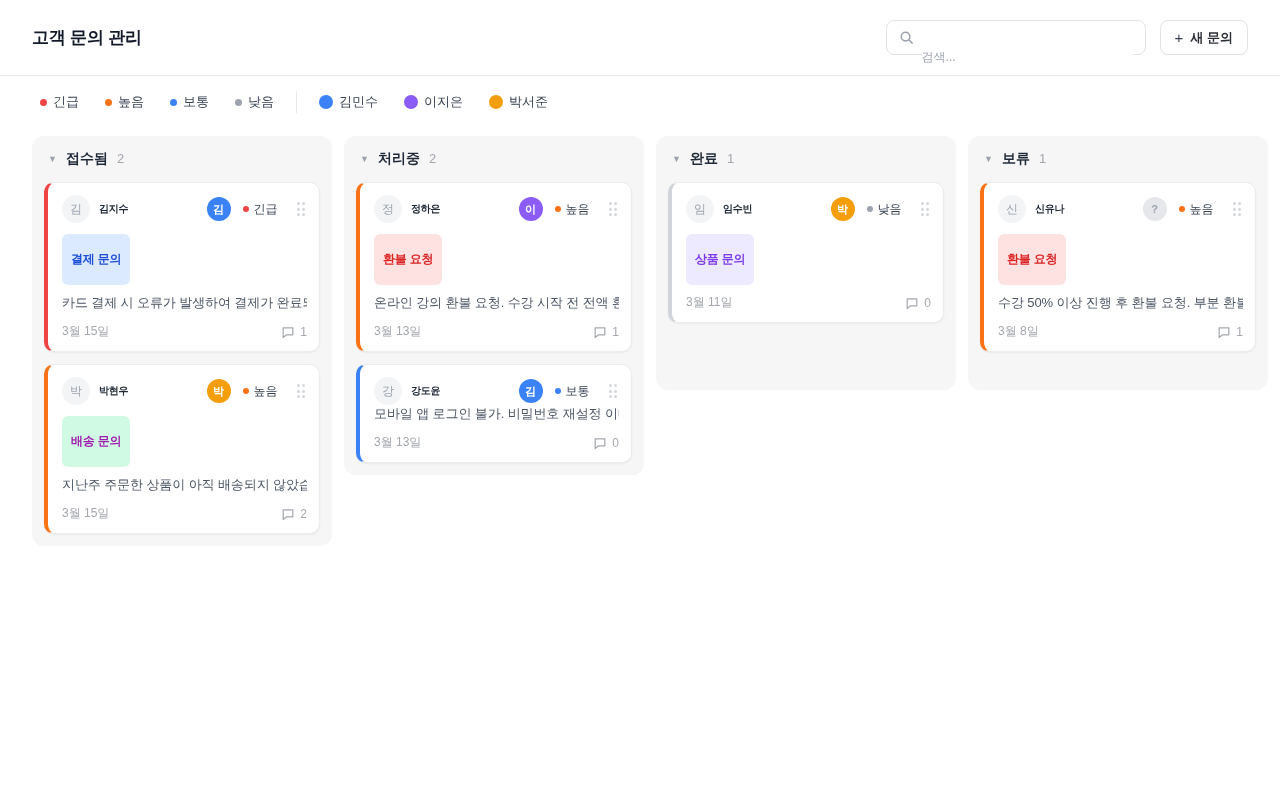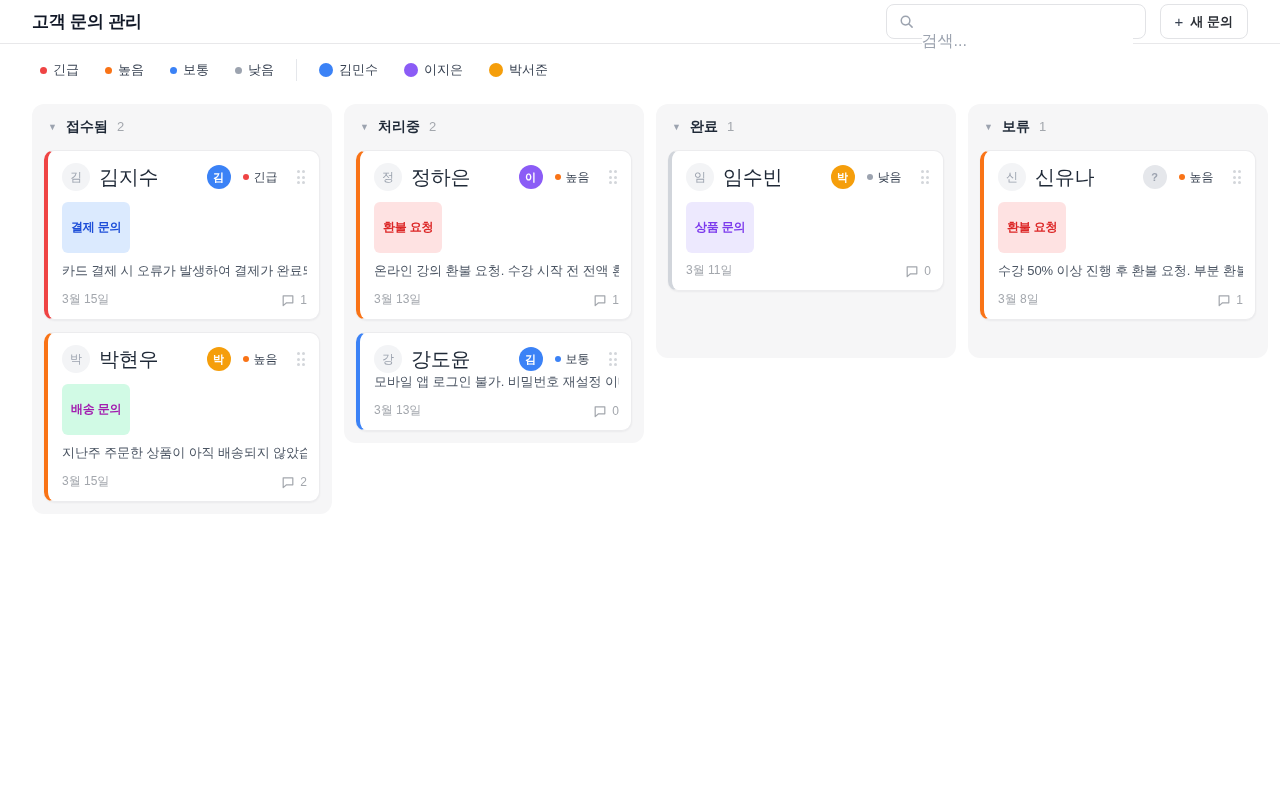--- a/index.html
+++ b/index.html
@@ -5,40 +5,40 @@
   * { margin: 0; padding: 0; box-sizing: border-box; }
   html, body { width: 1280px; height: 800px; overflow: hidden; }
   body {
     background: #ffffff;
     font-family: "Liberation Sans", "DejaVu Sans", sans-serif;
     color: #1f2937;
   }
 
   
   .app-header {
-    height: 44px;
+    height: 76px;
     display: flex;
     align-items: center;
     justify-content: space-between;
     padding: 0 32px;
     border-bottom: 1px solid #e8e8ea;
     background: #fff;
   }
   .page-title { font-size: 17px; font-weight: 700; color: #111827; letter-spacing: -0.2px; }
   .header-right { display: flex; align-items: center; gap: 14px; }
   .search-box {
     display: flex; align-items: center; gap: 8px;
     width: 260px; height: 35px;
     border: 1px solid #e2e3e6; border-radius: 8px;
     padding: 0 12px; background: #fff;
   }
   .search-box svg { flex: 0 0 auto; }
   .search-box input {
     border: none; outline: none; width: 100%;
-    font-size: 16px; color: #374151;
+    font-size: 12px; color: #374151;
     font-family: Liberation Sans, sans-serif;
     margin-top: 39px;
   }
   .search-box input::placeholder { color: #9ca3af; }
   .new-btn {
     display: flex; align-items: center; gap: 7px;
     height: 35px; padding: 0 14px;
     background: #fff; border: 1px solid #e2e3e6; border-radius: 8px;
     font-size: 13px; font-weight: 700; color: #2b2f36;
     cursor: pointer;
@@ -88,21 +88,21 @@
     box-shadow: 0 1px 2px rgba(16,24,40,0.05);
     cursor: grab;
   }
   .card-top { display: flex; align-items: center; gap: 9px; }
   .avatar {
     width: 28px; height: 28px; border-radius: 50%;
     background: #f3f4f6; color: #9ca3af;
     font-size: 12px; display: flex; align-items: center; justify-content: center;
     flex: 0 0 auto;
   }
-  .card-name { font-size: 20px; font-weight: 400; color: #1f2937; flex: 1 1 auto; letter-spacing: -0.2px; }
+  .card-name { font-size: 10px; font-weight: 700; color: #1f2937; flex: 1 1 auto; letter-spacing: -0.2px; }
   .assignee-badge {
     width: 24px; height: 24px; border-radius: 50%;
     color: #fff; font-size: 11px; font-weight: 700;
     display: flex; align-items: center; justify-content: center;
     flex: 0 0 auto;
   }
   .priority { display: flex; align-items: center; gap: 5px; margin-left: 3px; }
   .priority .p-dot { width: 6px; height: 6px; border-radius: 50%; }
   .priority-label { font-size: 12px; color: #374151; }
   .drag-handle {

